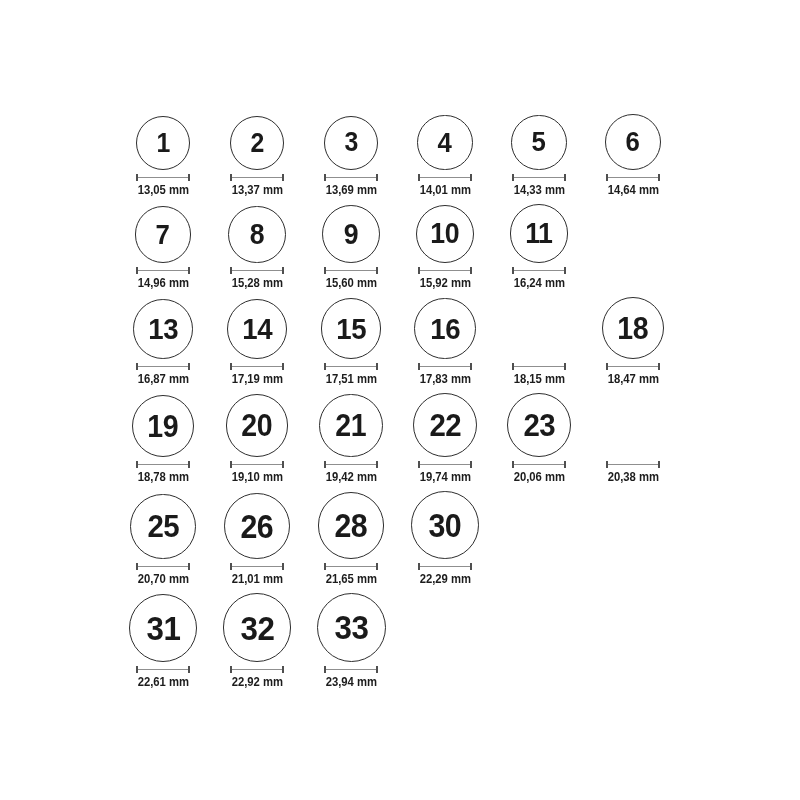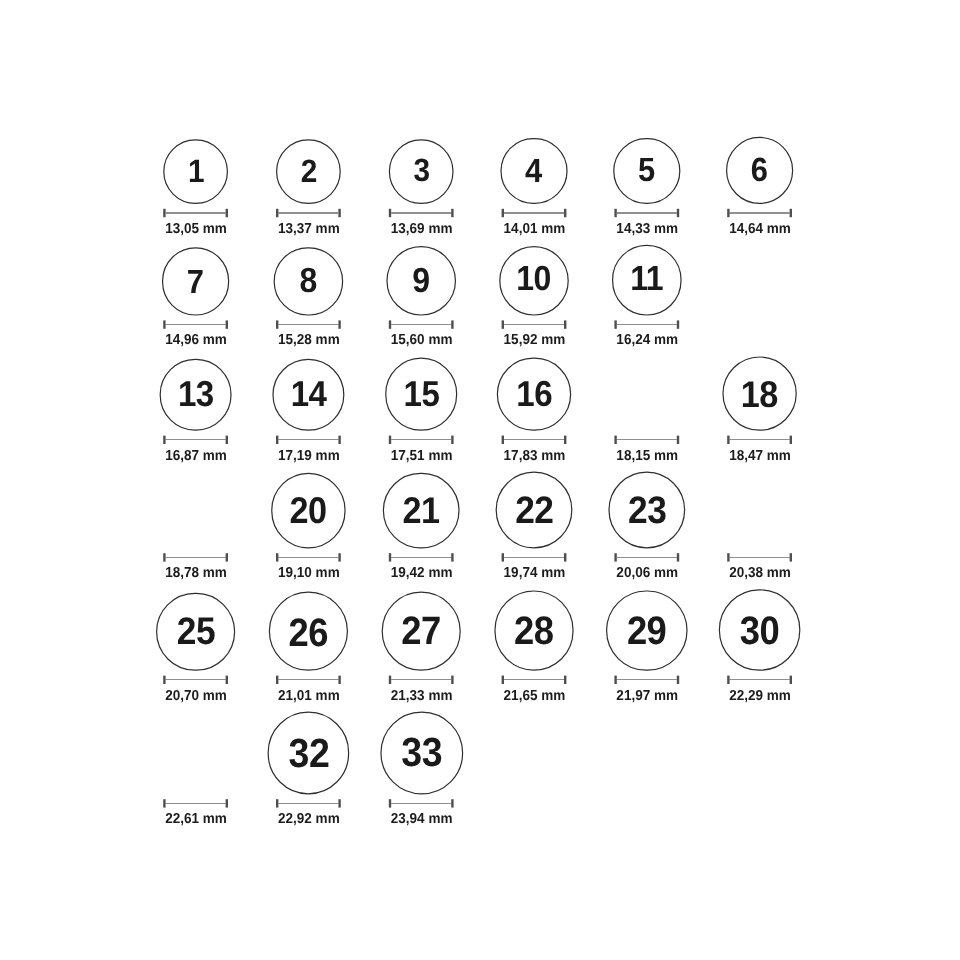--- a/index.html
+++ b/index.html
@@ -189,20 +189,23 @@
       <div class="size-cell">
         <div class="ring-circle" style="width:62px;height:62px">
           <span class="ring-number" style="font-size:31px">18</span>
         </div>
         <div class="diameter-ruler"></div>
         <div class="diameter-label">18,47 mm</div>
       </div>
     </div>
     <div class="size-row">
       <div class="size-cell">
+        <div class="ring-circle" style="width:62.5px;height:62.5px">
+          <span class="ring-number" style="font-size:31px">19</span>
+        </div>
         <div class="diameter-ruler"></div>
         <div class="diameter-label">18,78 mm</div>
       </div>
       <div class="size-cell">
         <div class="ring-circle" style="width:62.9px;height:62.9px">
           <span class="ring-number" style="font-size:31px">20</span>
         </div>
         <div class="diameter-ruler"></div>
         <div class="diameter-label">19,10 mm</div>
       </div>
@@ -241,50 +244,39 @@
         <div class="diameter-label">20,70 mm</div>
       </div>
       <div class="size-cell">
         <div class="ring-circle" style="width:65.8px;height:65.8px">
           <span class="ring-number" style="font-size:33px">26</span>
         </div>
         <div class="diameter-ruler"></div>
         <div class="diameter-label">21,01 mm</div>
       </div>
       <div class="size-cell">
-        <div class="ring-circle" style="width:66.2px;height:66.2px">
-          <span class="ring-number" style="font-size:33px">27</span>
-        </div>
-        <div class="diameter-ruler"></div>
-        <div class="diameter-label">21,33 mm</div>
-      </div>
-      <div class="size-cell">
         <div class="ring-circle" style="width:66.7px;height:66.7px">
           <span class="ring-number" style="font-size:33px">28</span>
         </div>
         <div class="diameter-ruler"></div>
         <div class="diameter-label">21,65 mm</div>
       </div>
       <div class="size-cell">
-        <div class="ring-circle" style="width:67.2px;height:67.2px">
-          <span class="ring-number" style="font-size:33px">29</span>
-        </div>
-        <div class="diameter-ruler"></div>
-        <div class="diameter-label">21,97 mm</div>
-      </div>
-      <div class="size-cell">
         <div class="ring-circle" style="width:67.6px;height:67.6px">
           <span class="ring-number" style="font-size:33px">30</span>
         </div>
         <div class="diameter-ruler"></div>
         <div class="diameter-label">22,29 mm</div>
       </div>
     </div>
     <div class="size-row">
       <div class="size-cell">
+        <div class="ring-circle" style="width:68.1px;height:68.1px">
+          <span class="ring-number" style="font-size:34px">31</span>
+        </div>
         <div class="diameter-ruler"></div>
         <div class="diameter-label">22,61 mm</div>
       </div>
       <div class="size-cell">
         <div class="ring-circle" style="width:68.6px;height:68.6px">
           <span class="ring-number" style="font-size:34px">32</span>
         </div>
         <div class="diameter-ruler"></div>
         <div class="diameter-label">22,92 mm</div>
       </div>

